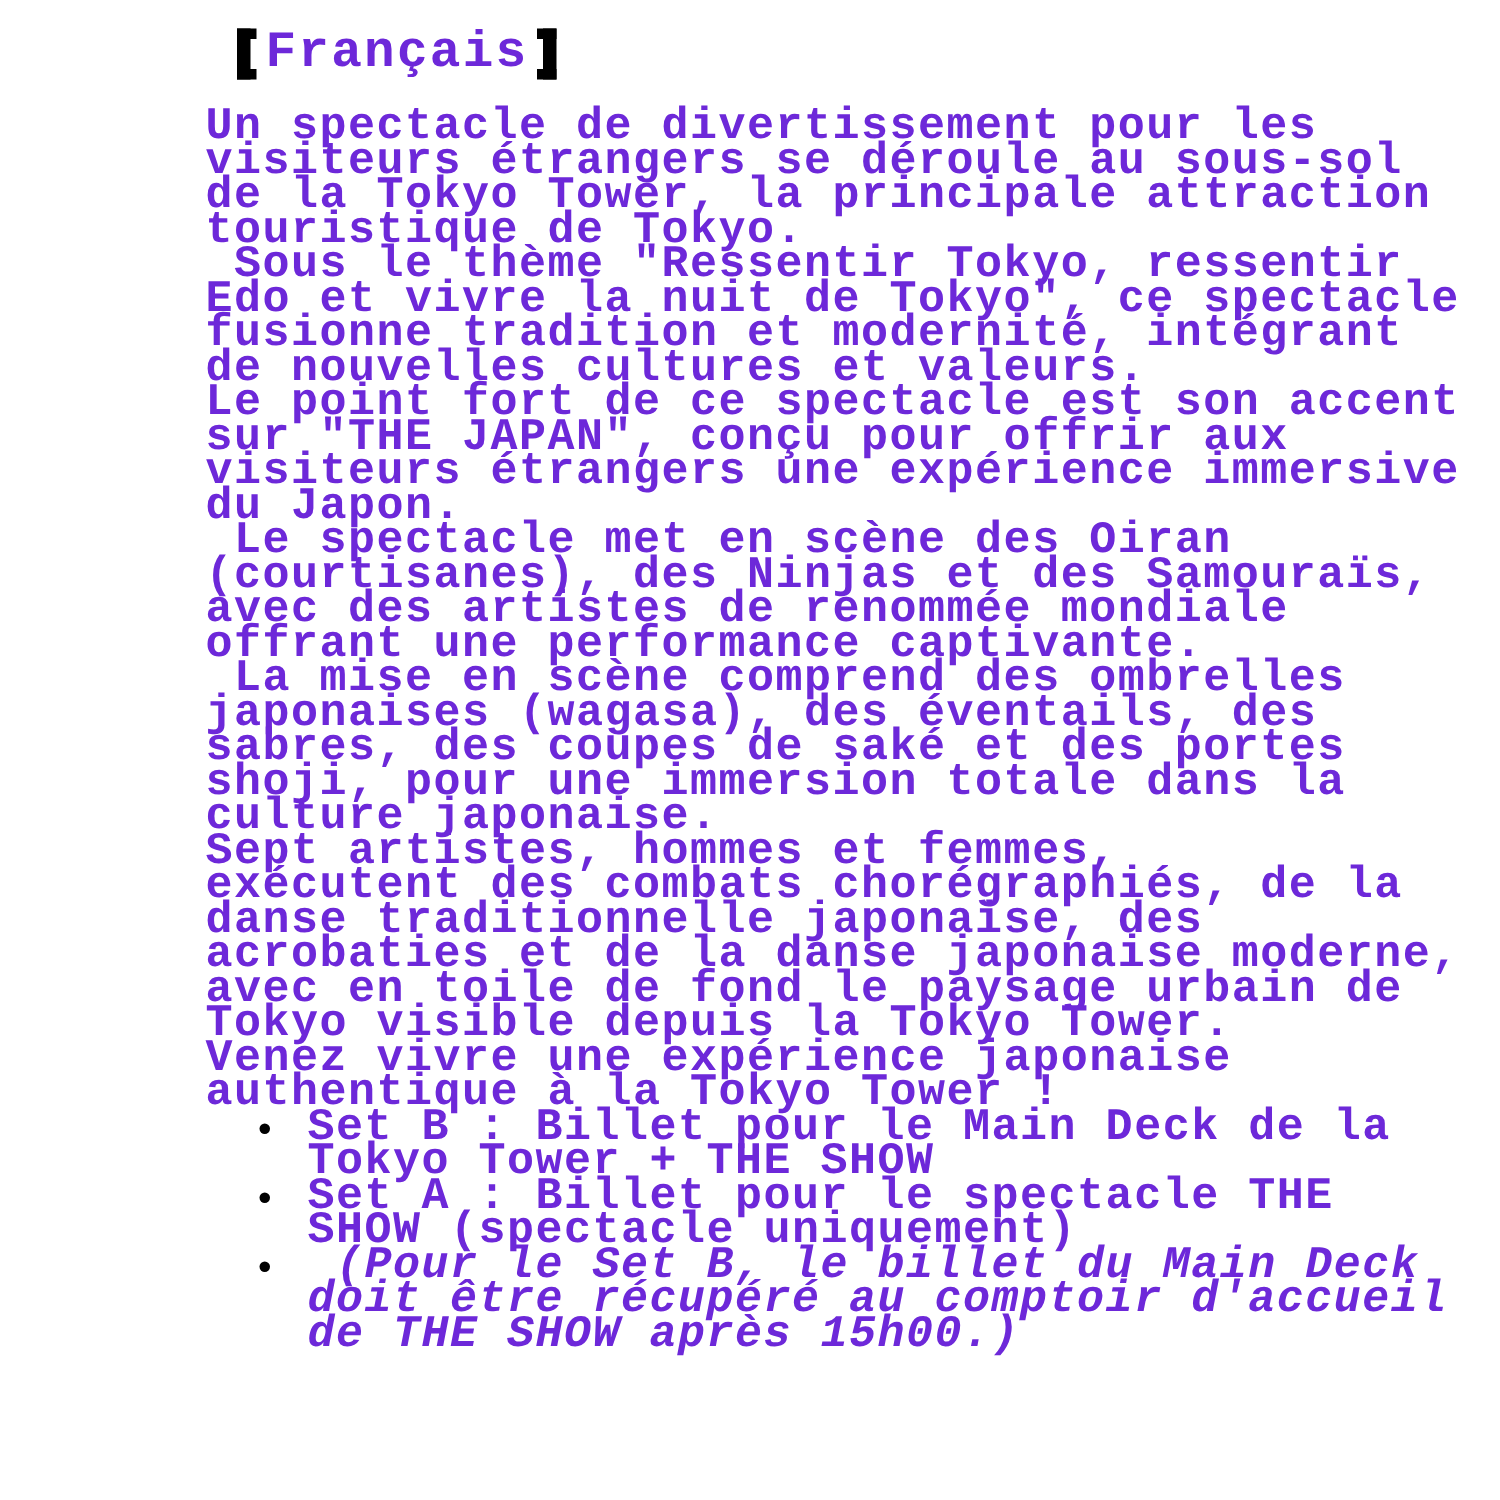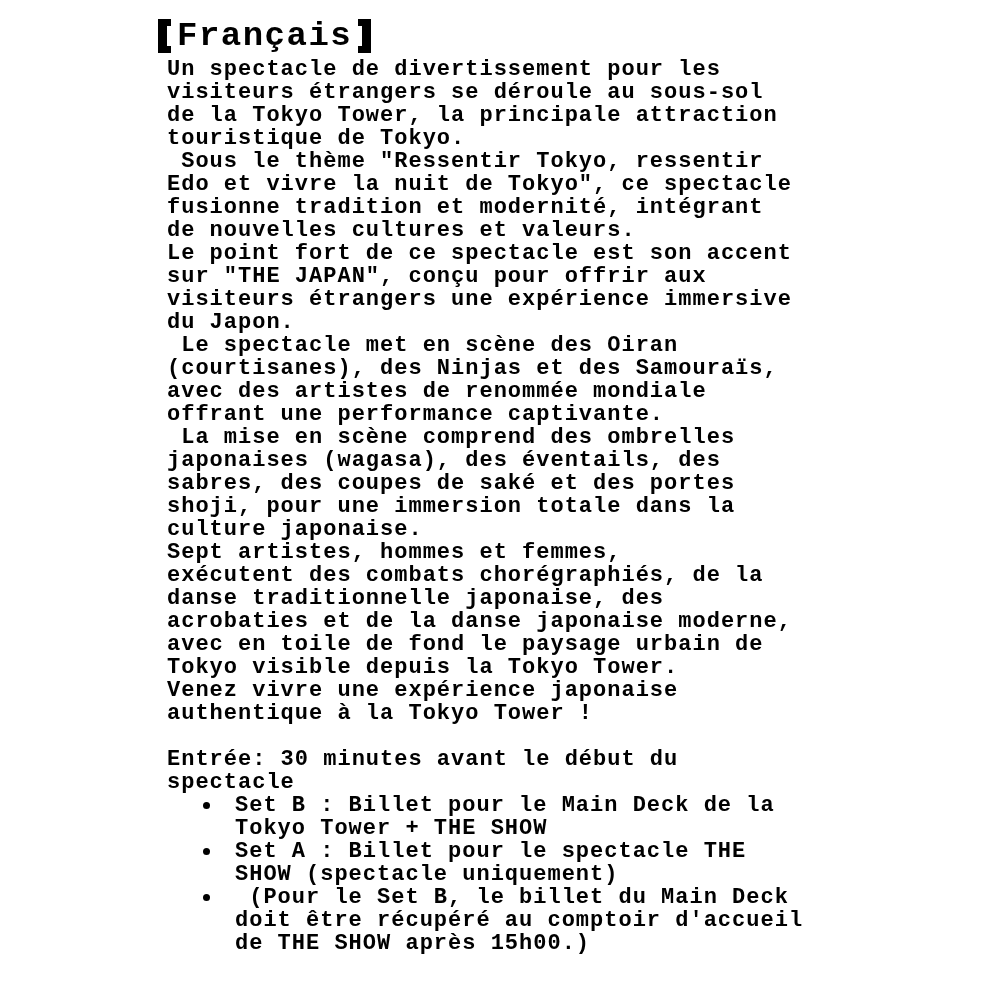--- a/index.html
+++ b/index.html
@@ -6,21 +6,21 @@
     margin: 0;
     padding: 0;
     background: #ffffff;
   }
   .page {
     position: relative;
     width: 1000px;
     height: 1000px;
     background: #ffffff;
     overflow: hidden;
-    color: #000000;
+    color: #6d28d9;
     font-family: "Liberation Mono", "DejaVu Sans Mono", monospace;
     font-weight: bold;
   }
   .title {
     position: absolute;
     left: 158px;
     top: 16px;
     margin: 0;
     display: flex;
     align-items: center;
@@ -43,26 +43,25 @@
   }
   .bracket-right {
     border-right: 9px solid #000;
     border-top: 7px solid #000;
     border-bottom: 7px solid #000;
     margin-left: 6px;
   }
   .doc {
     position: absolute;
     left: 137px;
-    top: 58px;
+    top: 74px;
     width: 760px;
-    font-size: 22px;
+    font-size: 30px;
     line-height: 23px;
     letter-spacing: 1px;
-    margin-left: 30px;
   }
   .body-text,
   .entry-text,
   .li-text {
     white-space: pre;
     margin: 0;
   }
   .entry-text {
     margin-top: 23px;
   }
@@ -78,20 +77,21 @@
   .dot {
     position: absolute;
     left: 36px;
     top: 8px;
     width: 7px;
     height: 7px;
     border-radius: 50%;
     background: #000;
   }
   li.italic .li-text {
+    font-style: italic;
   }
 </style>
 </head>
 <body>
 
 <div class="page">
 
   <h1 class="title">
     <span class="bracket bracket-left"></span>
     <span>Français</span>
@@ -123,22 +123,20 @@
 culture japonaise.
 Sept artistes, hommes et femmes,
 exécutent des combats chorégraphiés, de la
 danse traditionnelle japonaise, des
 acrobaties et de la danse japonaise moderne,
 avec en toile de fond le paysage urbain de
 Tokyo visible depuis la Tokyo Tower.
 Venez vivre une expérience japonaise
 authentique à la Tokyo Tower !</div>
 
-    <div class="entry-text">Entrée: 30 minutes avant le début du
-spectacle</div>
 
     <ul class="bullets">
       <li>
         <span class="dot"></span>
         <span class="li-text">Set B : Billet pour le Main Deck de la
 Tokyo Tower + THE SHOW</span>
       </li>
       <li>
         <span class="dot"></span>
         <span class="li-text">Set A : Billet pour le spectacle THE

